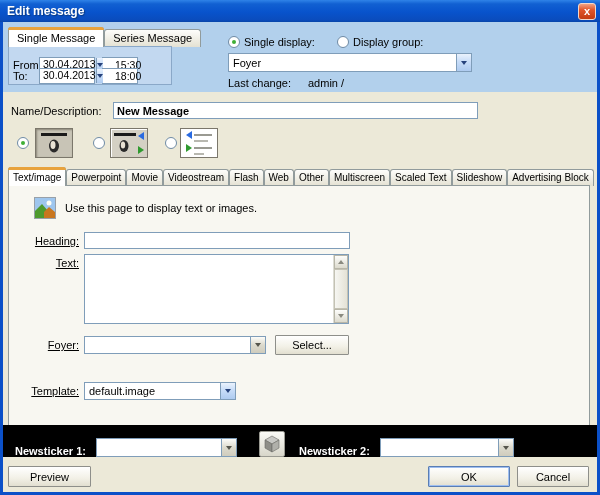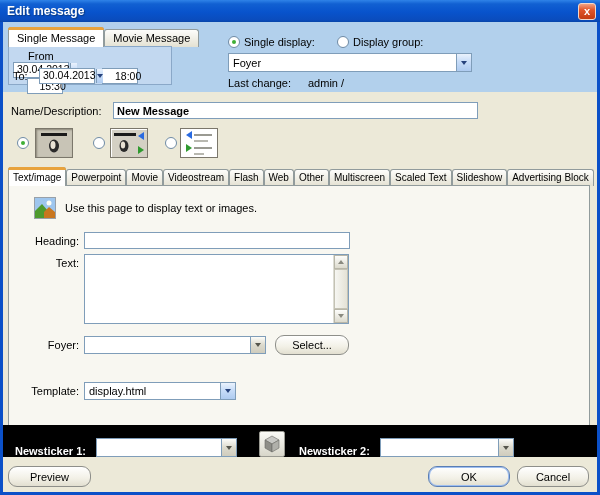--- a/index.html
+++ b/index.html
@@ -71,36 +71,36 @@
   .content-tabs { position:absolute; left:5px; top:145px; display:flex; align-items:flex-end; font-size:10px; }
   .content-tabs .tab { padding:2px 4px 3px 4px; }
   .content-tabs .tab.active { padding-top:4px; }
   .content-panel { position:absolute; left:5px; top:163px; width:582px; height:257px;
     background:#f8f7f1; border:1px solid #919b9c; }
 
   .hint-icon { position:absolute; left:25px; top:11px; width:22px; height:22px;
     border:1px solid #98a0a8; background:#fff; }
   .hint-text { position:absolute; left:56px; top:16px; }
 
-  .p-label { position:absolute; left:0; width:70px; text-align:right; }
+  .p-label { position:absolute; left:0; width:70px; text-align:right;text-decoration:underline; }
   .p-input { position:absolute; border:1px solid #7f9db9; background:#fff; font-family:"Liberation Sans",sans-serif; font-size:11px; padding:1px 3px; }
 
   
   .textarea { position:absolute; left:75px; top:68px; width:265px; height:70px;
     border:1px solid #7f9db9; background:#fff; }
   .scrollbar { position:absolute; right:0; top:0; bottom:0; width:15px; background:#f2f3ee; border-left:1px solid #dcdcd4; }
   .sb-btn { position:absolute; left:0; width:100%; height:14px; background:linear-gradient(180deg,#fdfdfb,#dcdacd);
     border:1px solid #b8b6a8; display:flex; align-items:center; justify-content:center; }
   .sb-up { top:0; } .sb-down { bottom:0; }
   .sb-tri-up { width:0;height:0;border-left:3px solid transparent;border-right:3px solid transparent;border-bottom:4px solid #8a8a80; }
   .sb-tri-dn { width:0;height:0;border-left:3px solid transparent;border-right:3px solid transparent;border-top:4px solid #8a8a80; }
   .sb-thumb { position:absolute; left:0; top:14px; bottom:14px; width:100%;
     background:linear-gradient(90deg,#f6f6f2,#e4e2d6); border:1px solid #c4c2b4; }
 
-  .xp-btn { border:1px solid #8e8f8a; border-radius:9px;
+  .xp-btn { border:1px solid #8e8f8a; border-radius:1px;
     background:linear-gradient(180deg,#ffffff,#f2f0e6 60%,#e2dfd0);
     font-family:"Liberation Sans",sans-serif; font-size:11px; text-align:center; cursor:pointer; }
   .xp-btn.default { box-shadow:inset 0 0 0 1px #9ebef0; border-color:#5a7eb4; }
 
   
   .ticker-bar { position:absolute; left:0; top:403px; width:100%; height:32px; background:#000;
     display:flex; align-items:flex-end; color:#fff;font-weight:bold; }
   .ticker-label { white-space:nowrap; }
   .icon-btn { width:26px; height:26px; border:1px solid #9a9a92; border-radius:2px;
     background:linear-gradient(180deg,#fafaf6,#d8d6ca); display:flex; align-items:center; justify-content:center; cursor:pointer; }
@@ -116,25 +116,25 @@
     <span class="title">Edit message</span>
     <div class="close-btn">x</div>
   </div>
 
   <div class="body">
 
     <div class="top-section">
 
       <div class="msg-tabs">
         <div class="tab active">Single Message</div>
-        <div class="tab">Movie Message</div>
+        <div class="tab">Series Message</div>
       </div>
 
       <div class="msg-panel">
-        <div class="sched-row" style="top:3px;flex-direction:column;">
+        <div class="sched-row" style="top:10px;">
           <span class="sched-label">From</span>
           <div class="datebox">
             <span class="dval">30.04.2013</span>
             <span class="combo-arrow">
                 <span class="tri"></span>
               </span>
           </div>
           <div class="timebox">15:30</div>
         </div>
         <div class="sched-row" style="top:21px;">
@@ -247,21 +247,21 @@
       <div class="select" style="position:absolute;left:75px;top:150px;width:182px;height:18px;">
         <span class="sval"></span>
         <span class="combo-arrow silver">
             <span class="tri"></span>
           </span>
       </div>
       <button class="xp-btn" style="position:absolute;left:266px;top:149px;width:74px;height:20px;">Select...</button>
 
       <span class="p-label" style="top:199px;">Template:</span>
       <div class="select" style="position:absolute;left:75px;top:196px;width:152px;height:18px;">
-        <span class="sval">display.html</span>
+        <span class="sval">default.image</span>
         <span class="combo-arrow">
             <span class="tri"></span>
           </span>
       </div>
     </div>
 
     <div class="ticker-bar">
       <span class="ticker-label" style="margin-left:12px;">Newsticker 1:</span>
       <div class="select" style="width:141px;margin-left:10px;">
         <span class="sval" style="color:#000;"></span>

